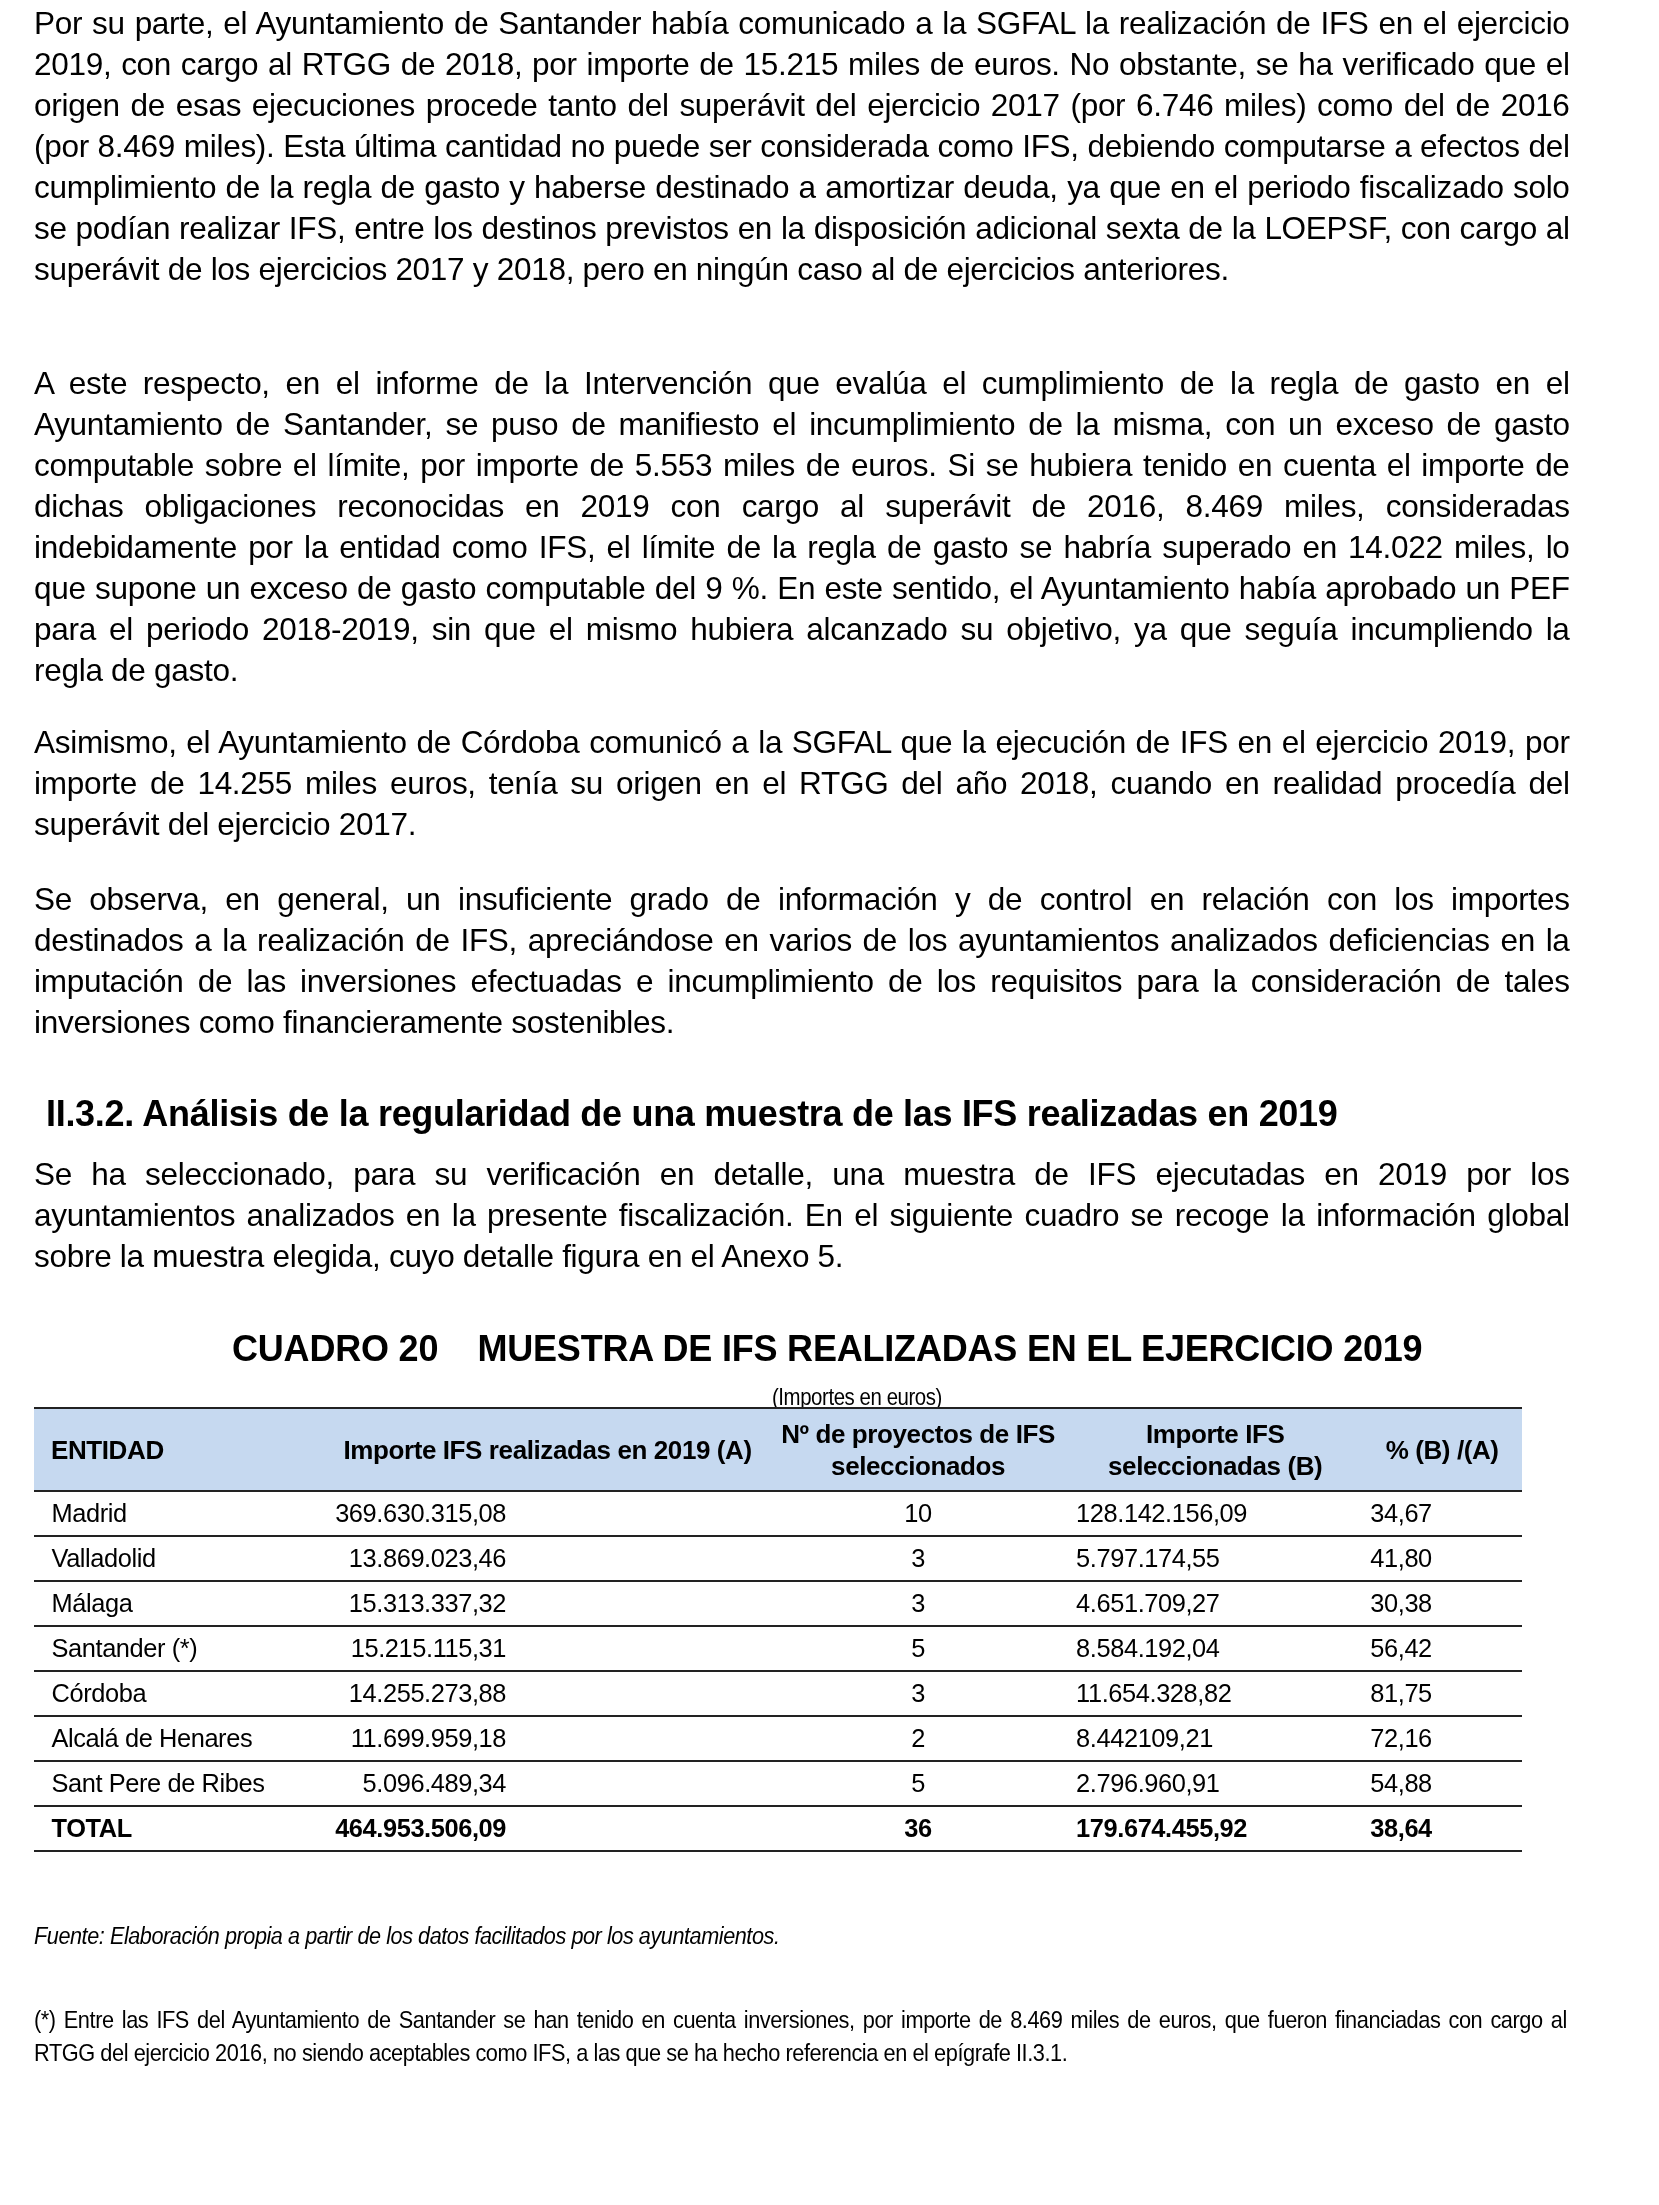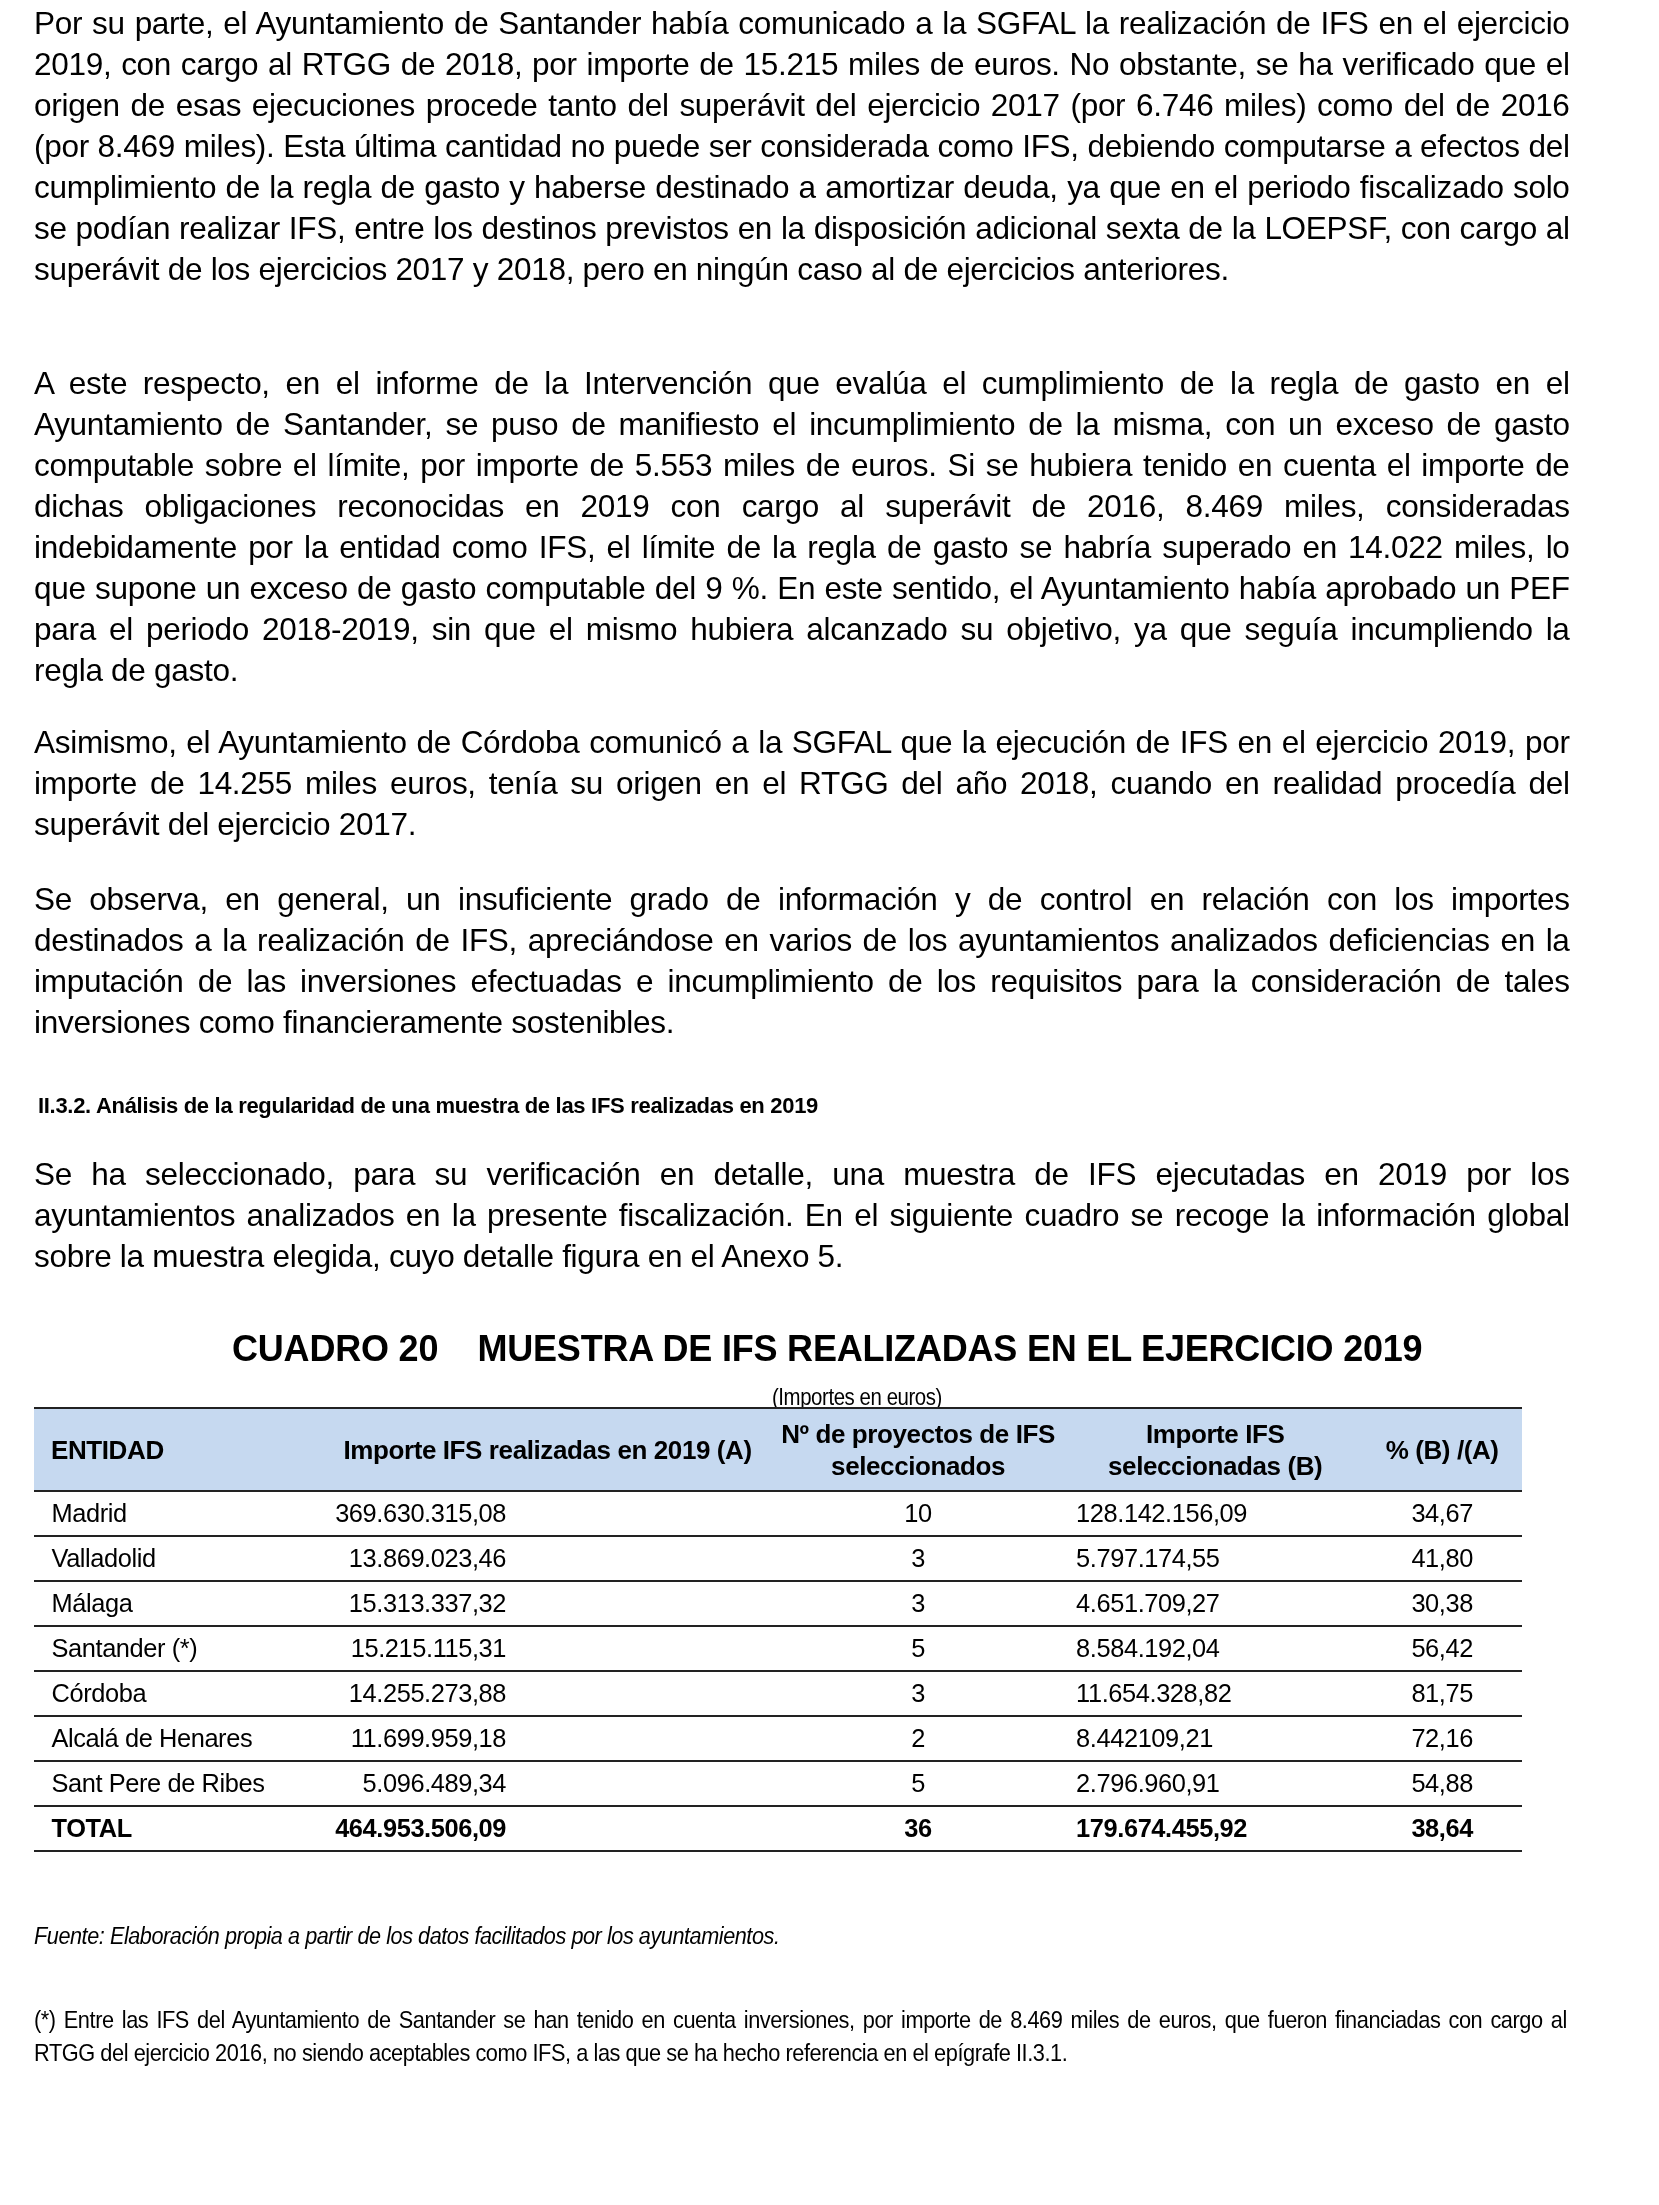--- a/index.html
+++ b/index.html
@@ -32,24 +32,24 @@
       transform-origin: left top;
       width: 1559px;
     }
     .p1 { position: absolute; top: 3.2px; }
     .p2 { position: absolute; top: 363px; }
     .p3 { position: absolute; top: 722px; }
     .p4 { position: absolute; top: 879px; }
     .heading {
       position: absolute;
       top: 1081px;
-      font-size: 22px;
+      font-size: 36px;
       line-height: 41px;
       font-weight: bold;
-      margin: 4px;
+      margin: 12px;
       letter-spacing: -0.3px;
     }
     .p5 { position: absolute; top: 1154px; }
     .table-title {
       position: absolute;
       top: 1310px;
       left: 180px;
       font-size: 36px;
       font-weight: bold;
       letter-spacing: -0.2px;
@@ -96,21 +96,21 @@
       height: 43px;
       border-bottom: 2.4px solid #222;
       padding: 0 8px;
       vertical-align: middle;
       white-space: nowrap;
     }
     .tbl td.c-name { text-align: left; padding-left: 17.5px; width: 270px; }
     .tbl td.c-a { text-align: right; padding-right: 262px; width: 119px; }
     .tbl td.c-n { text-align: center; width: 318px; }
     .tbl td.c-b { text-align: left; padding-right: 64px; width: 238px; }
-    .tbl td.c-p { text-align: center; width: 167px; }
+    .tbl td.c-p { text-align: left; width: 167px; }
     .tbl col.col-name { width: 310px; }
     .tbl col.col-a { width: 381px; }
     .tbl col.col-n { width: 334px; }
     .tbl col.col-b { width: 278px; }
     .tbl col.col-p { width: 185px; }
     .tbl tr.total td { font-weight: bold; }
     .source {
       position: absolute;
       top: 1922px;
       left: 0;

